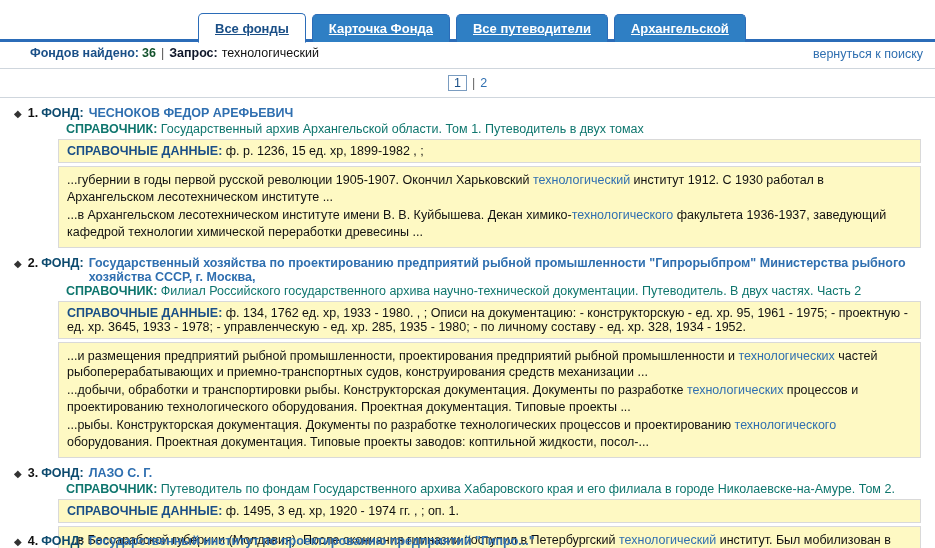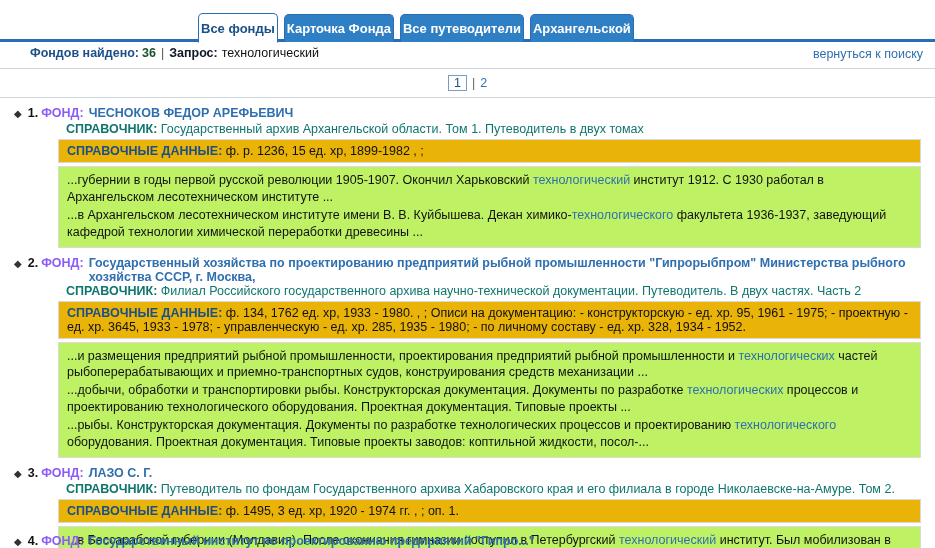--- a/index.html
+++ b/index.html
@@ -34,30 +34,31 @@
     position: absolute;
     left: 0; right: 0; bottom: 0;
     height: 3px;
     background: #2b6cb8;
   }
   .tab {
     position: relative;
     z-index: 2;
     height: 28px;
     line-height: 27px;
-    padding: 0 2px;
+    padding: 0 16px;
     font-size: 13px;
     font-weight: bold;
     color: #ffffff;
     background: #2f7fc4;
     border: 1px solid #2b6cb8;
     border-bottom: none;
     border-radius: 5px 5px 0 0;
     white-space: nowrap;
     cursor: pointer;
+    text-decoration: underline;
   }
   .tab.active {
     background: #ffffff;
     color: #1a4f87;
     border: 1px solid #2b6cb8;
     border-bottom: 1px solid #ffffff;
     height: 30px;
     line-height: 29px;
     margin-bottom: -1px;
   }
@@ -126,48 +127,48 @@
     align-items: baseline;
     font-size: 12.5px;
   }
   .bullet {
     color: #333;
     font-size: 10px;
     margin-right: 6px;
     line-height: 16px;
   }
   .rnum { font-weight: bold; color: #111; white-space: nowrap;}
-  .rfondlabel { font-weight: bold; color: #8b5cf6; margin-left: 3px;}
+  .rfondlabel { font-weight: bold; color: #0c4a6e; margin-left: 3px;}
   .rtitle {
     color: #2f6fb0;
     font-weight: bold;
     margin-left: 5px;
     cursor: pointer;
   }
   .rguide {
     margin-left: 52px;
     font-size: 12.5px;
     color: #0f766e;
   }
   .rguide .gl { font-weight: bold; }
   .rdata {
     margin: 3px 0 0 44px;
-    background: #eab308;
+    background: #fef9c3;
     border: 1px solid #d9d9d9;
     padding: 4px 8px;
     font-size: 12.5px;
     color: #111;
   }
   .rdata .dl {
     color: #1a4f87;
     font-weight: bold;
   }
   .snips {
     margin: 3px 0 0 44px;
-    background: #bef264;
+    background: #fef9c3;
     border: 1px solid #d9d9d9;
     padding: 5px 8px;
     font-size: 12.5px;
     color: #111;
     line-height: 1.35;
   }
   .snip { margin: 0 0 1px 0; }
   .hl { color: #2f6fb0; }
 
   .cut {

